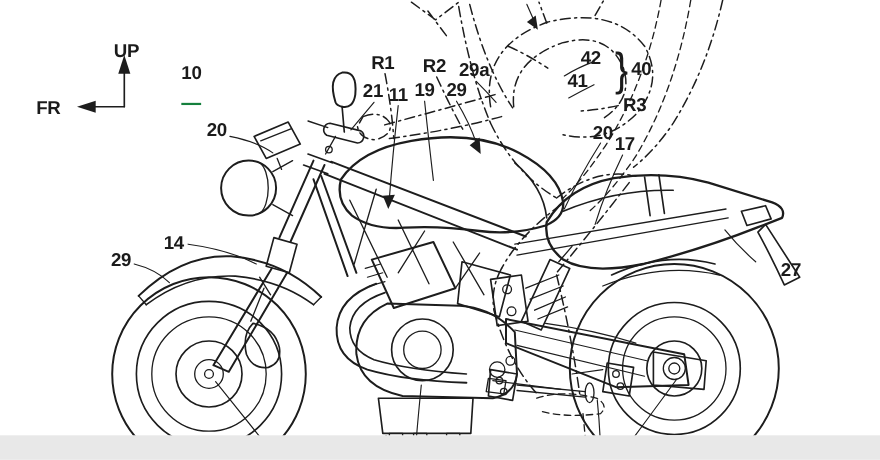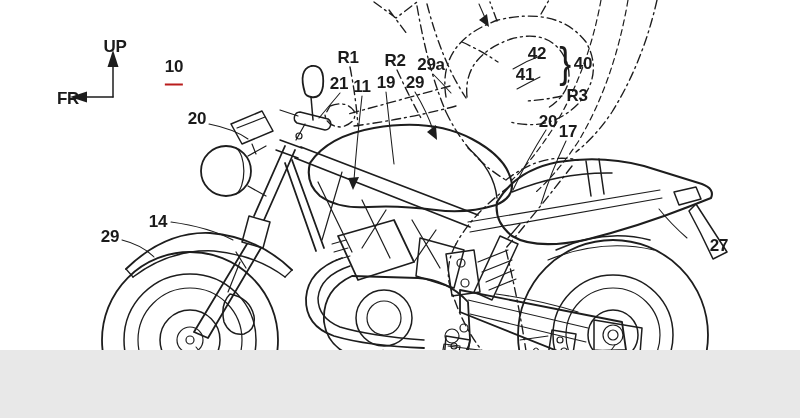--- a/index.html
+++ b/index.html
@@ -1,35 +1,35 @@
 <!DOCTYPE html>
 <html><head>
 <meta charset="utf-8">
 <style>
   html,body{margin:0;padding:0;background:#e8e8e8;}
   .stage{
-    position:relative;width:800px;height:350px;background:#ffffff;
+    position:relative;width:800px;height:396px;background:#ffffff;
     overflow:hidden;font-family:"Liberation Sans",sans-serif;
   }
   .stage svg{position:absolute;left:0;top:0;}
   
   svg *{fill:none;stroke:#1d1d1d;stroke-width:1.5;stroke-linecap:round;stroke-linejoin:round;}
   svg .bold{stroke-width:2.1}
   svg .med{stroke-width:1.8}
   svg .lt{stroke-width:1.2}
   svg .thin{stroke-width:1.05}
   svg .dd{stroke-dasharray:9 4 2 4;stroke-width:1.35}
   svg .dash{stroke-dasharray:6 4;stroke-width:1.2}
   svg .fillk{fill:#1d1d1d;stroke:none}
   .lbl{
     position:absolute;transform:translate(-50%,-50%);
     font-size:17px;font-weight:700;color:#1b1b1b;line-height:1;
     white-space:nowrap;letter-spacing:-0.3px;
   }
-  .lbl.fig u{ text-decoration:none;border-bottom:2px solid #b91c1c;padding-bottom:8px;}
+  .lbl.fig u{ text-decoration:none;border-bottom:2px solid #15803d;padding-bottom:18px;}
   .lbl.brace{font-size:42px;font-weight:400;transform:translate(-50%,-50%) scale(.85,1);}
 </style>
 </head>
 <body>
 
 <div class="stage">
 
 <svg width="800" height="418" viewBox="0 0 800 418">
 
   <g>
@@ -209,21 +209,21 @@
     <path class="thin" d="M351,396 Q344,408 339,418"></path>
     <path class="thin" d="M383,350 Q379,390 377,418"></path>
     <path class="thin" d="M615,345 Q582,390 561,418"></path>
     <path class="thin" d="M543,364 Q546,394 546,418"></path>
     <path class="thin" d="M651,418 L662,406"></path>
     <polygon class="fillk" points="666,401 654,406 661,413"></polygon>
   </g>
 </svg>
 
   <div class="lbl" style="left:115px;top:46px">UP</div>
-  <div class="lbl" style="left:68px;top:98px">FR</div>
+  <div class="lbl" style="left:44px;top:98px">FR</div>
   <div class="lbl fig" style="left:174px;top:66px"><u>10</u></div>
 
   <div class="lbl" style="left:197px;top:118px">20</div>
   <div class="lbl" style="left:348px;top:57px">R1</div>
   <div class="lbl" style="left:339px;top:83px">21</div>
   <div class="lbl" style="left:362px;top:86px">11</div>
   <div class="lbl" style="left:386px;top:82px">19</div>
   <div class="lbl" style="left:395px;top:60px">R2</div>
   <div class="lbl" style="left:431px;top:64px">29a</div>
   <div class="lbl" style="left:415px;top:82px">29</div>

